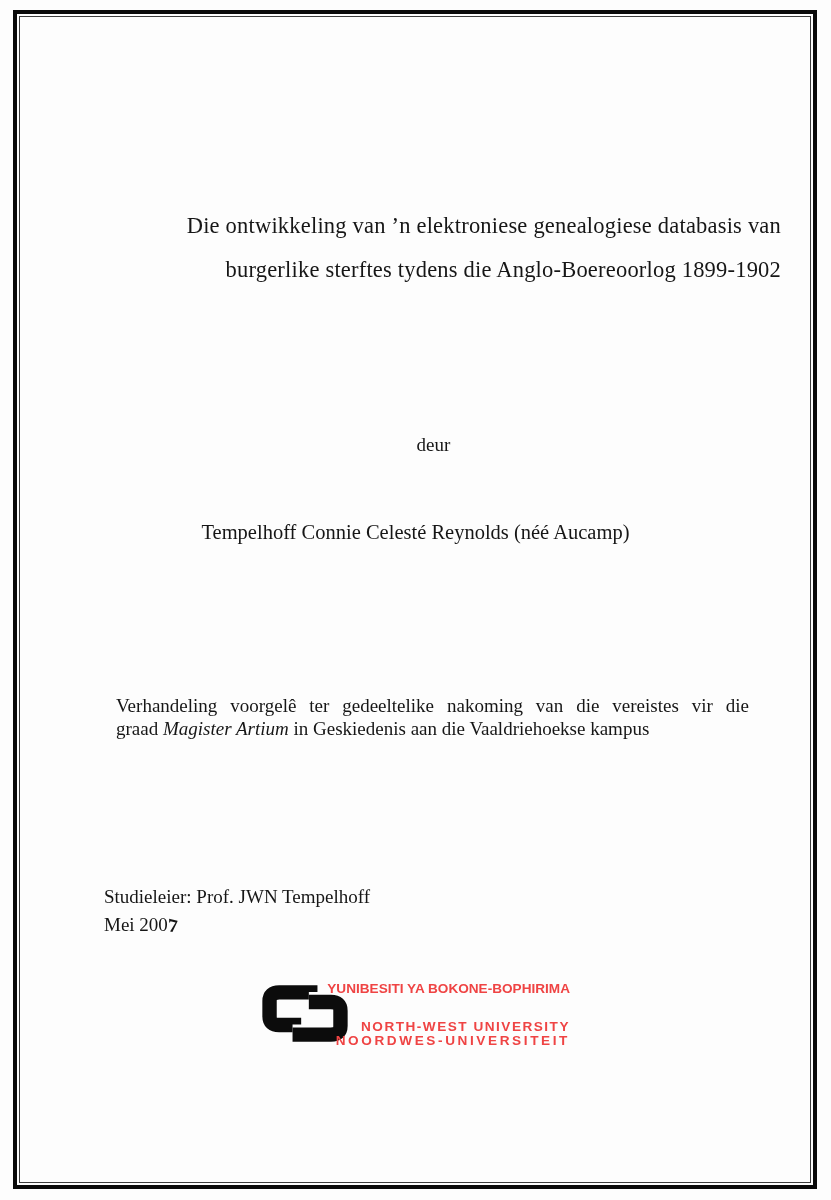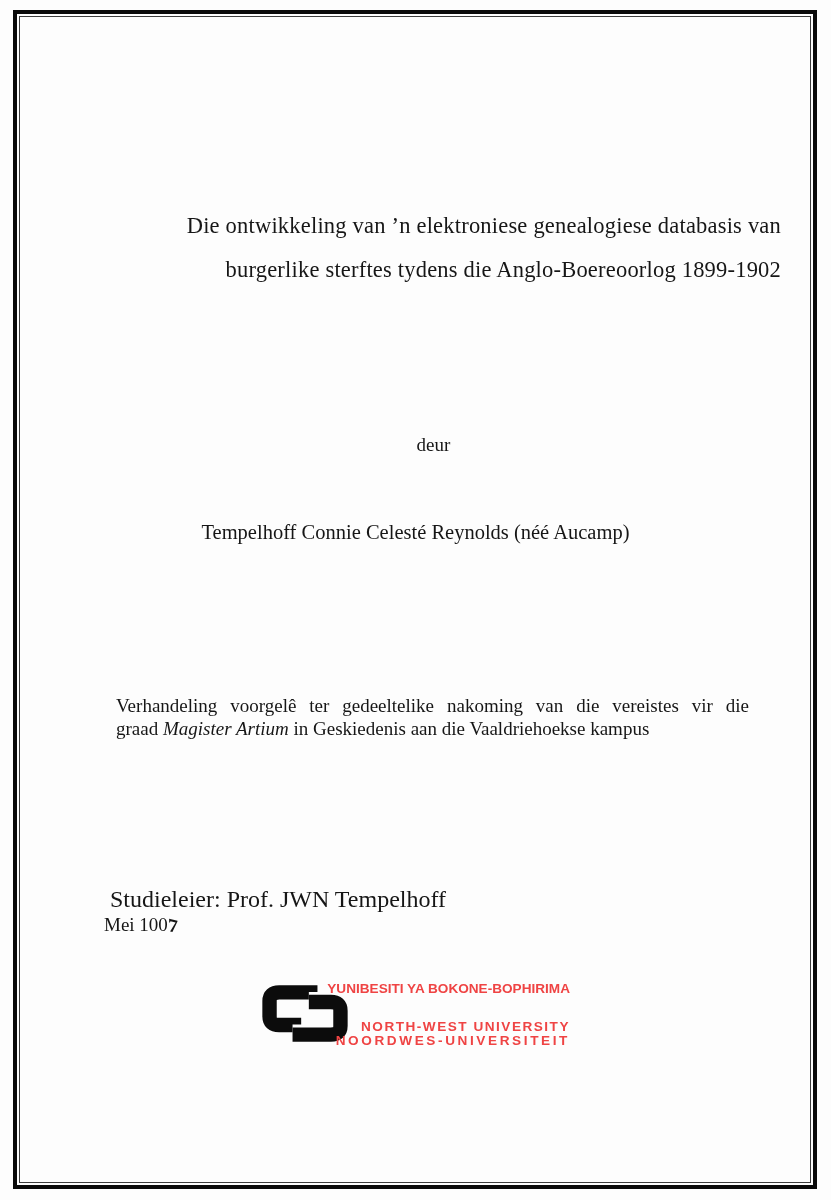--- a/index.html
+++ b/index.html
@@ -32,21 +32,21 @@
     position: absolute; left: 0; right: 0; top: 521px;
     text-align: center; font-size: 20.5px;
   }
   .declaration {
     position: absolute; left: 116px; width: 633px; top: 663px;
     font-size: 19px; line-height: 22.6px; margin-top: 32px;
   }
   .decl-line1 { text-align: justify; text-align-last: justify; }
   .it { font-style: italic; }
   .supervisor {
-    position: absolute; left: 110px; top: 886px; font-size: 24px;
+    position: absolute; left: 104px; top: 886px; font-size: 19px;
   }
   .dateline {
     position: absolute; left: 104px; top: 914px; font-size: 19px;
   }
   .glyph-seven {
     display: inline-block;
     transform: skewY(13deg) scaleX(1.05);
     transform-origin: left bottom;
     font-weight: 600;
   }
@@ -82,21 +82,21 @@
 
 <div class="author">Tempelhoff Connie Celesté Reynolds (néé Aucamp)</div>
 
 <div class="declaration">
   <div class="decl-line1">Verhandeling voorgelê ter gedeeltelike nakoming van die vereistes vir die</div>
   <div><span>graad </span><span class="it">Magister Artium</span><span> in Geskiedenis aan die Vaaldriehoekse kampus</span></div>
 </div>
 
 <div class="supervisor">Studieleier: Prof. JWN Tempelhoff</div>
 
-<div class="dateline"><span>Mei 100</span><span class="glyph-seven">7</span></div>
+<div class="dateline"><span>Mei 200</span><span class="glyph-seven">7</span></div>
 
 <svg class="logo-mark" viewBox="0 0 100 72" xmlns="http://www.w3.org/2000/svg" aria-hidden="true">
 
   <path d="M 63,14 H 23 Q 13,14 13,23 V 39 Q 13,48 23,48 H 46" fill="none" stroke="#0c0c0c" stroke-width="15" stroke-linecap="butt"></path>
 
   <path d="M 37,58 H 77 Q 87,58 87,49 V 33 Q 87,24 77,24 H 54" fill="none" stroke="#fdfdfd" stroke-width="21" stroke-linecap="butt"></path>
   <path d="M 37,58 H 77 Q 87,58 87,49 V 33 Q 87,24 77,24 H 54" fill="none" stroke="#0c0c0c" stroke-width="15" stroke-linecap="butt"></path>
 </svg>
 
 <div class="logo-text">

